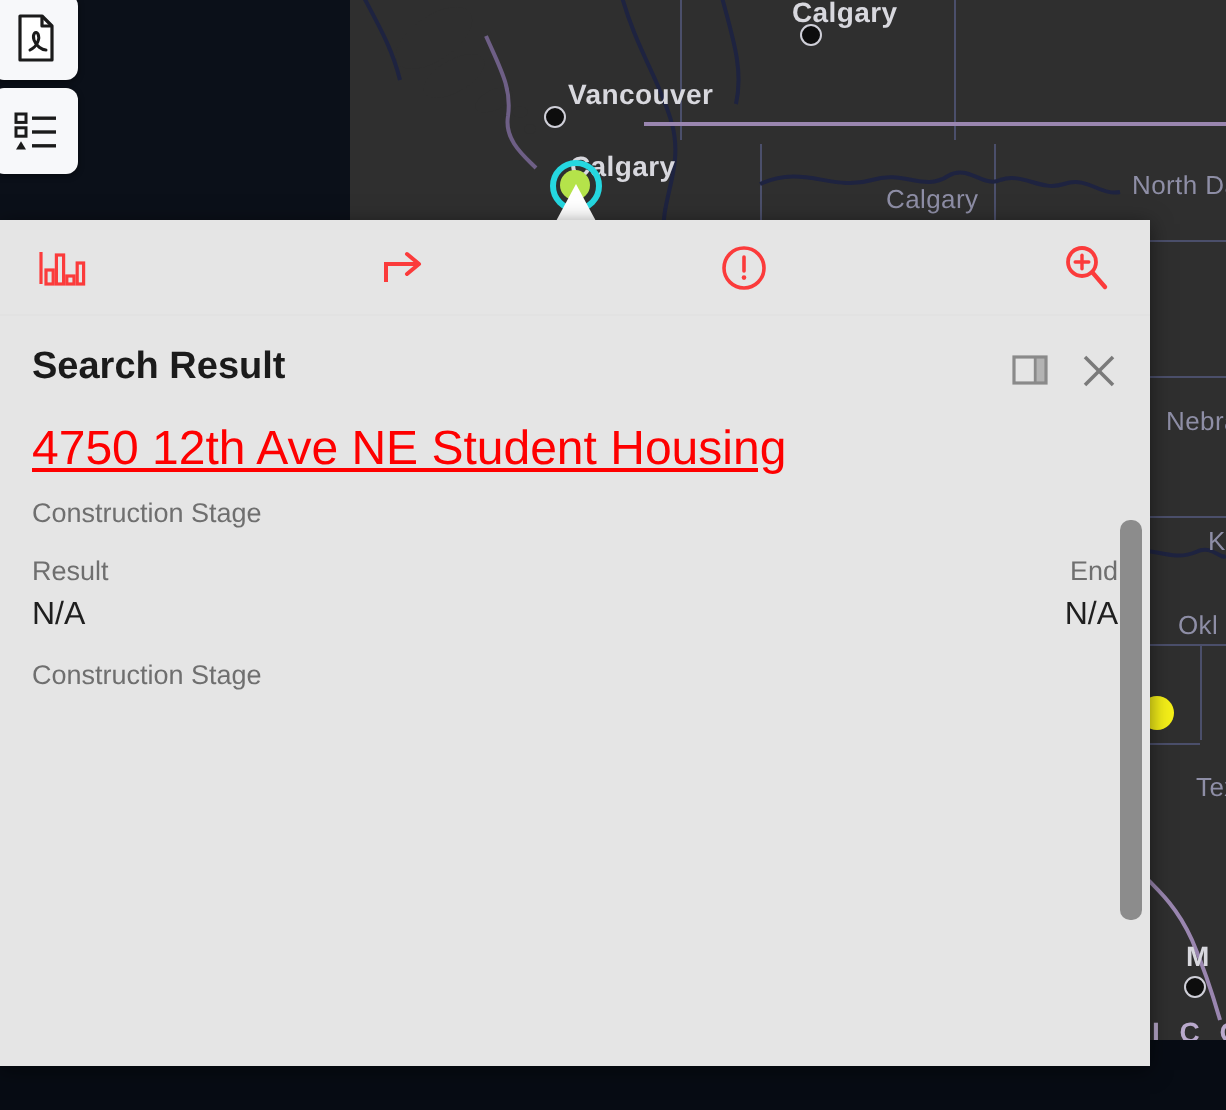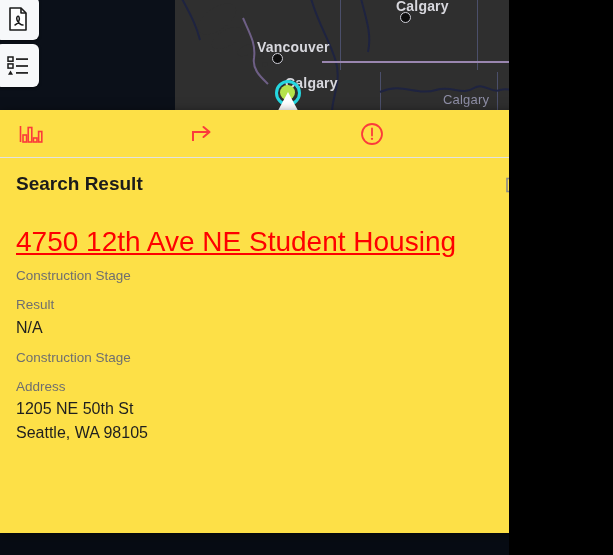--- a/index.html
+++ b/index.html
@@ -11,21 +11,21 @@
     width: 613px;
     height: 555px;
     overflow: hidden;
     font-family: "Liberation Sans", sans-serif;
     position: relative;
   }
 
   #app {
     position: absolute;
     inset: 0;
-    width: 509px;
+    width: 613px;
     height: 555px;
     overflow: hidden;
   }
 
   
   .map {
     position: absolute;
     inset: 0;
     background: #0b1019;
     overflow: hidden;
@@ -155,21 +155,21 @@
   #btn-pdf { left: -4px; top: -3px; }
   #btn-legend { left: -4px; top: 44px; }
 
   
   .panel {
     position: absolute;
     left: 0;
     top: 110px;
     width: 575px;
     height: 423px;
-    background: #fde047;
+    background: #e5e5e5;
     box-shadow: 0 2px 10px rgba(0,0,0,.5);
     overflow: hidden;
   }
   .panel-toolbar {
     position: relative;
     height: 47px;
     border-bottom: 1px solid #e2e2e2;
     display: flex;
     align-items: center;
   }
@@ -215,23 +215,23 @@
     cursor: pointer;
     display: flex;
     align-items: center;
     justify-content: center;
     width: 20px;
     height: 20px;
   }
 
   .result-link {
     display: inline-block;
-    margin: 31px 0 0 16px;
+    margin: 16px 0 0 16px;
     color: #fe0000;
-    font-size: 28px;
+    font-size: 24px;
     text-decoration: underline;
     text-underline-offset: 2px;
     cursor: pointer;
     line-height: 1.15;
   }
 
   .fields {
     padding: 8px 16px 0 16px;
   }
   .f-label {
@@ -325,21 +325,21 @@
       <path d="M560 278 C572 270, 584 282, 598 276 C606 272, 610 280, 613 278" stroke="#1e2340" stroke-width="2" fill="none"></path>
       <path d="M566 432 C578 444, 588 452, 596 470 C602 484, 606 496, 610 510" stroke="#9a86b0" stroke-width="2" fill="none"></path>
       <path d="M575 372 L600 372" stroke="#4b4f6b" stroke-width="1" fill="none"></path>
     </svg>
 
     <div class="border-intl" style="left:322px;top:61px;width:291px;"></div>
 
     <div class="map-label city" style="left:396px;top:-2px;">Calgary</div>
     <div class="city-dot" style="left:400px;top:12px;"></div>
 
-    <div class="map-label city" style="left:257px;top:39px;">Vancouver</div>
+    <div class="map-label city" style="left:284px;top:39px;">Vancouver</div>
     <div class="city-dot" style="left:272px;top:53px;"></div>
 
     <div class="map-label city" style="left:285px;top:75px;">Calgary</div>
 
     <div class="map-label" style="left:443px;top:92px;">Calgary</div>
     <div class="map-label" style="left:566px;top:85px;">North Da</div>
     <div class="map-label" style="left:583px;top:203px;">Nebra</div>
     <div class="map-label" style="left:604px;top:263px;">K</div>
     <div class="map-label" style="left:589px;top:305px;">Okl</div>
     <div class="map-label" style="left:598px;top:386px;">Tex</div>
@@ -446,25 +446,20 @@
           <div class="se-col-right">
             <div class="f-label">End</div>
             <div class="f-value">N/A</div>
           </div>
         </div>
 
         <div class="f-block">
           <div class="f-label">Construction Stage</div>
         </div>
 
-        <div class="f-block">
-          <div class="f-label">Address</div>
-          <div class="f-value">1205 NE 50th St</div>
-          <div class="f-value">Seattle, WA 98105</div>
-        </div>
 
 
       </div>
 
       <div class="panel-scrollbar"></div>
     </div>
   </div>
 
 </div>
 

